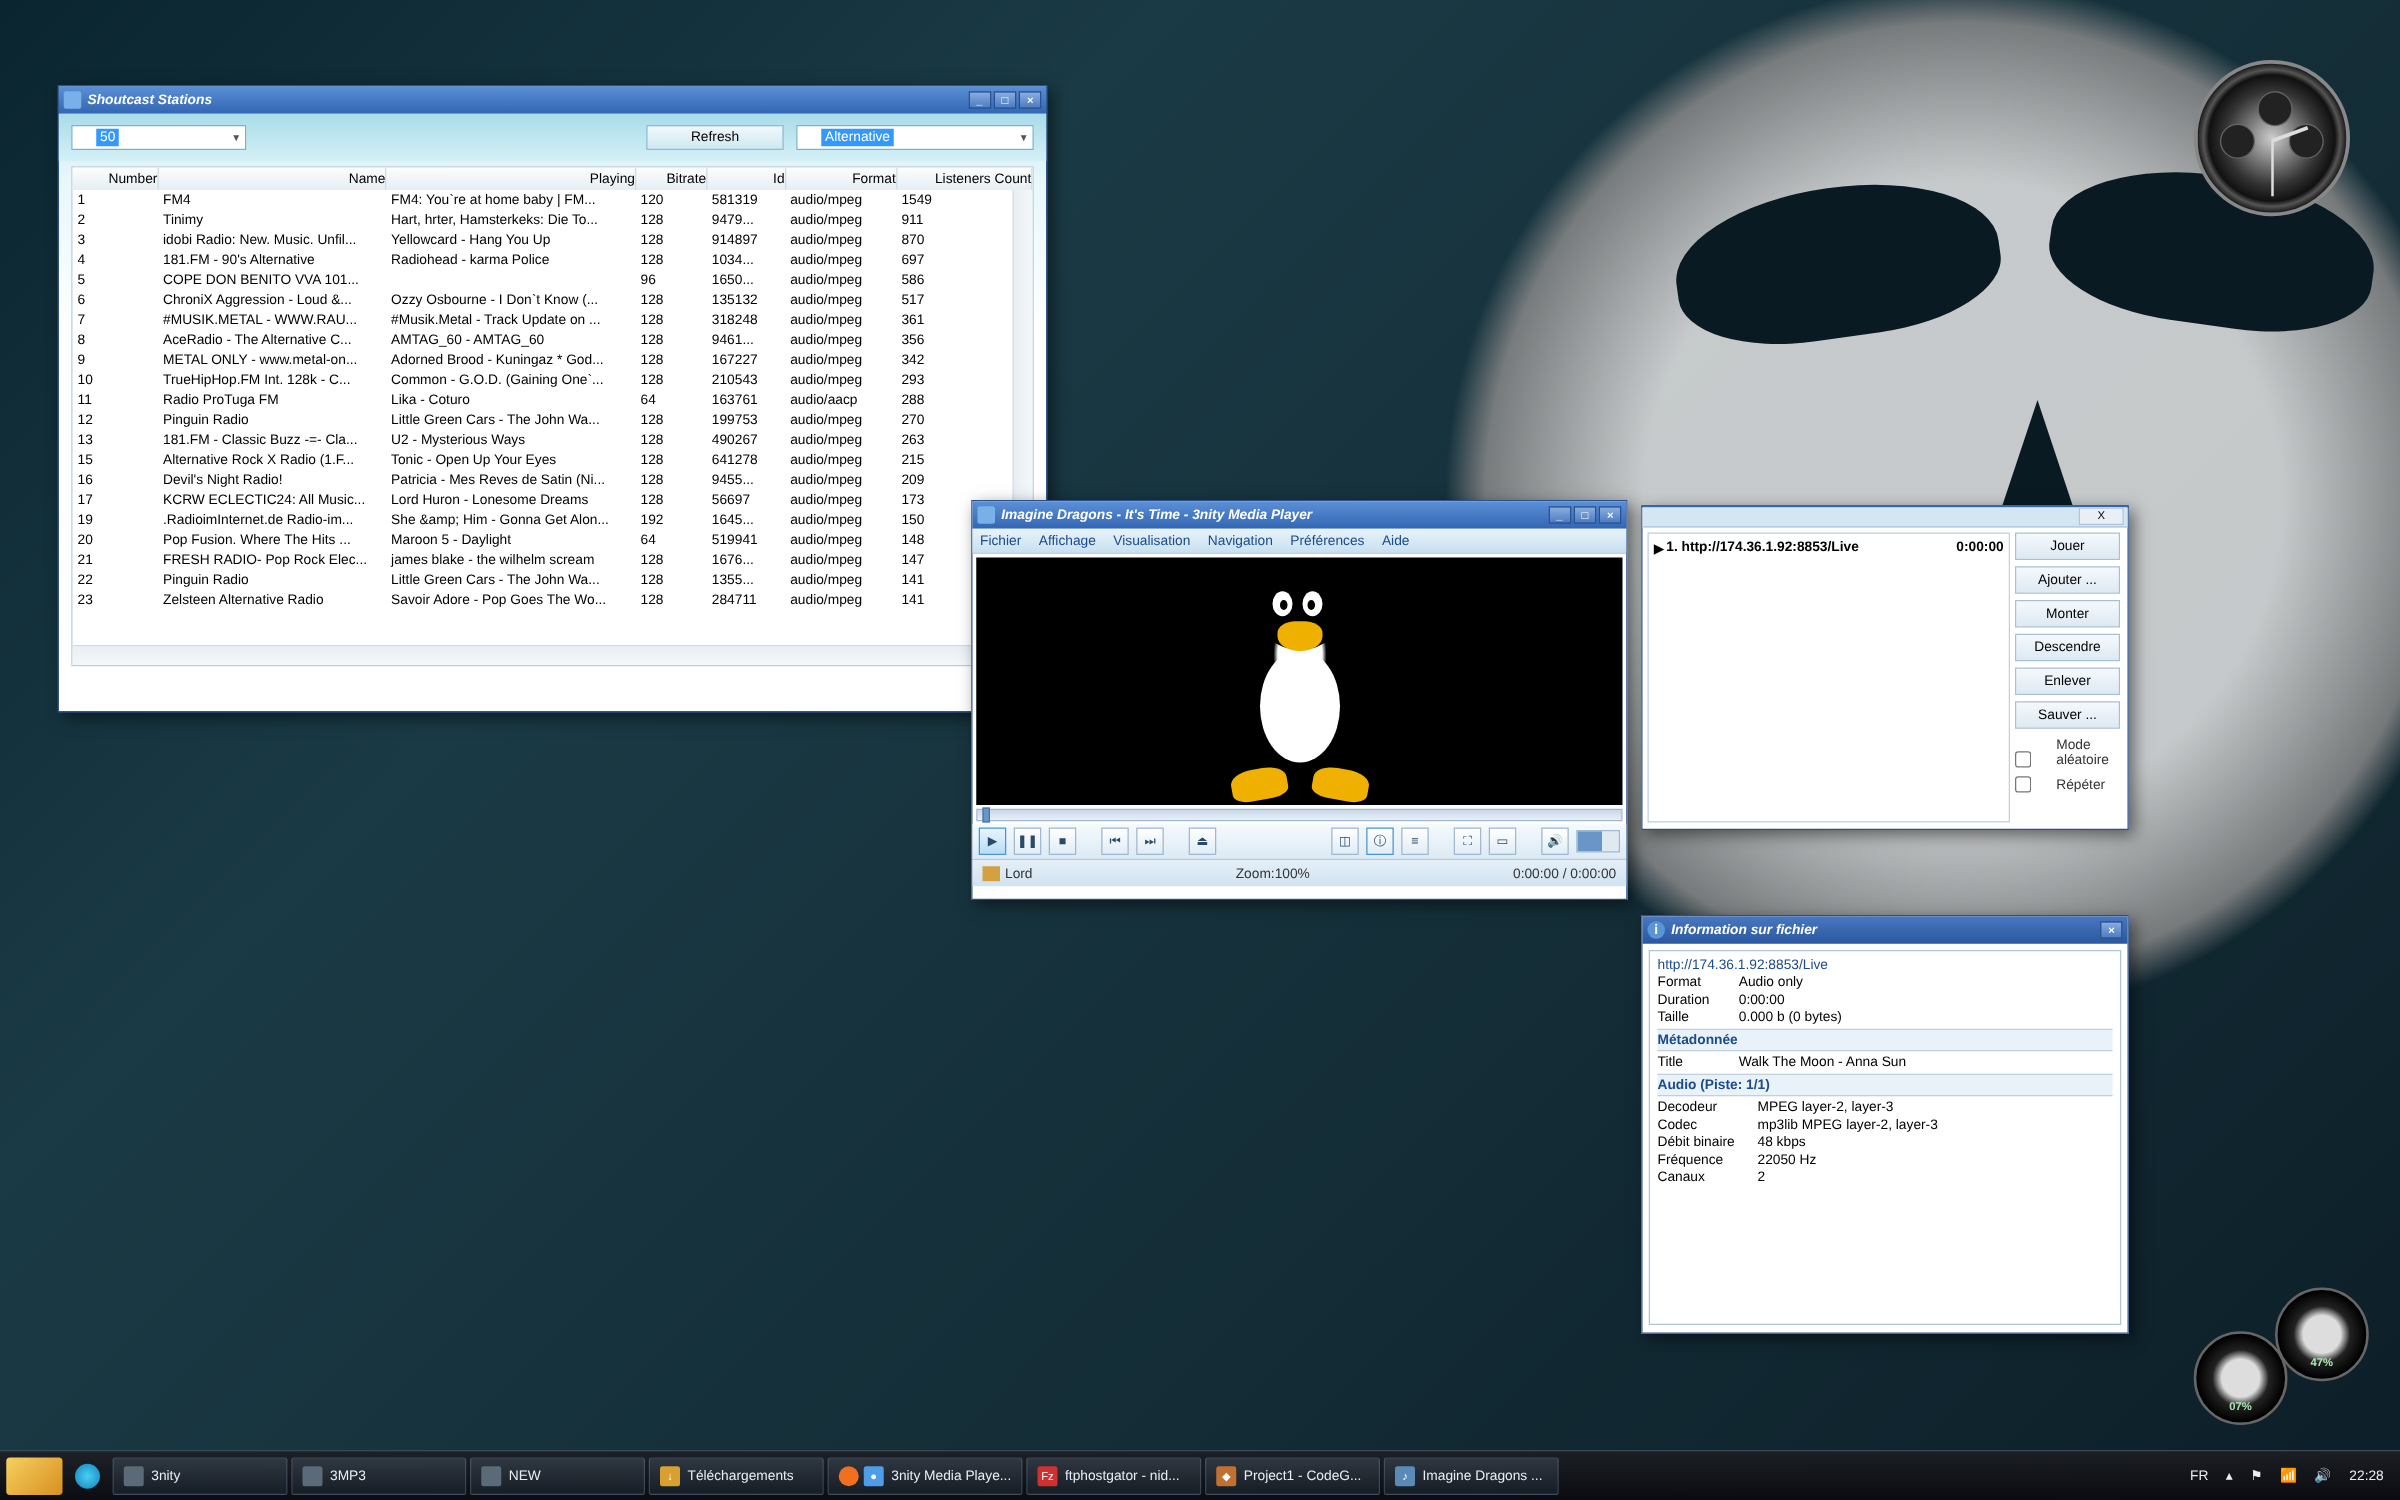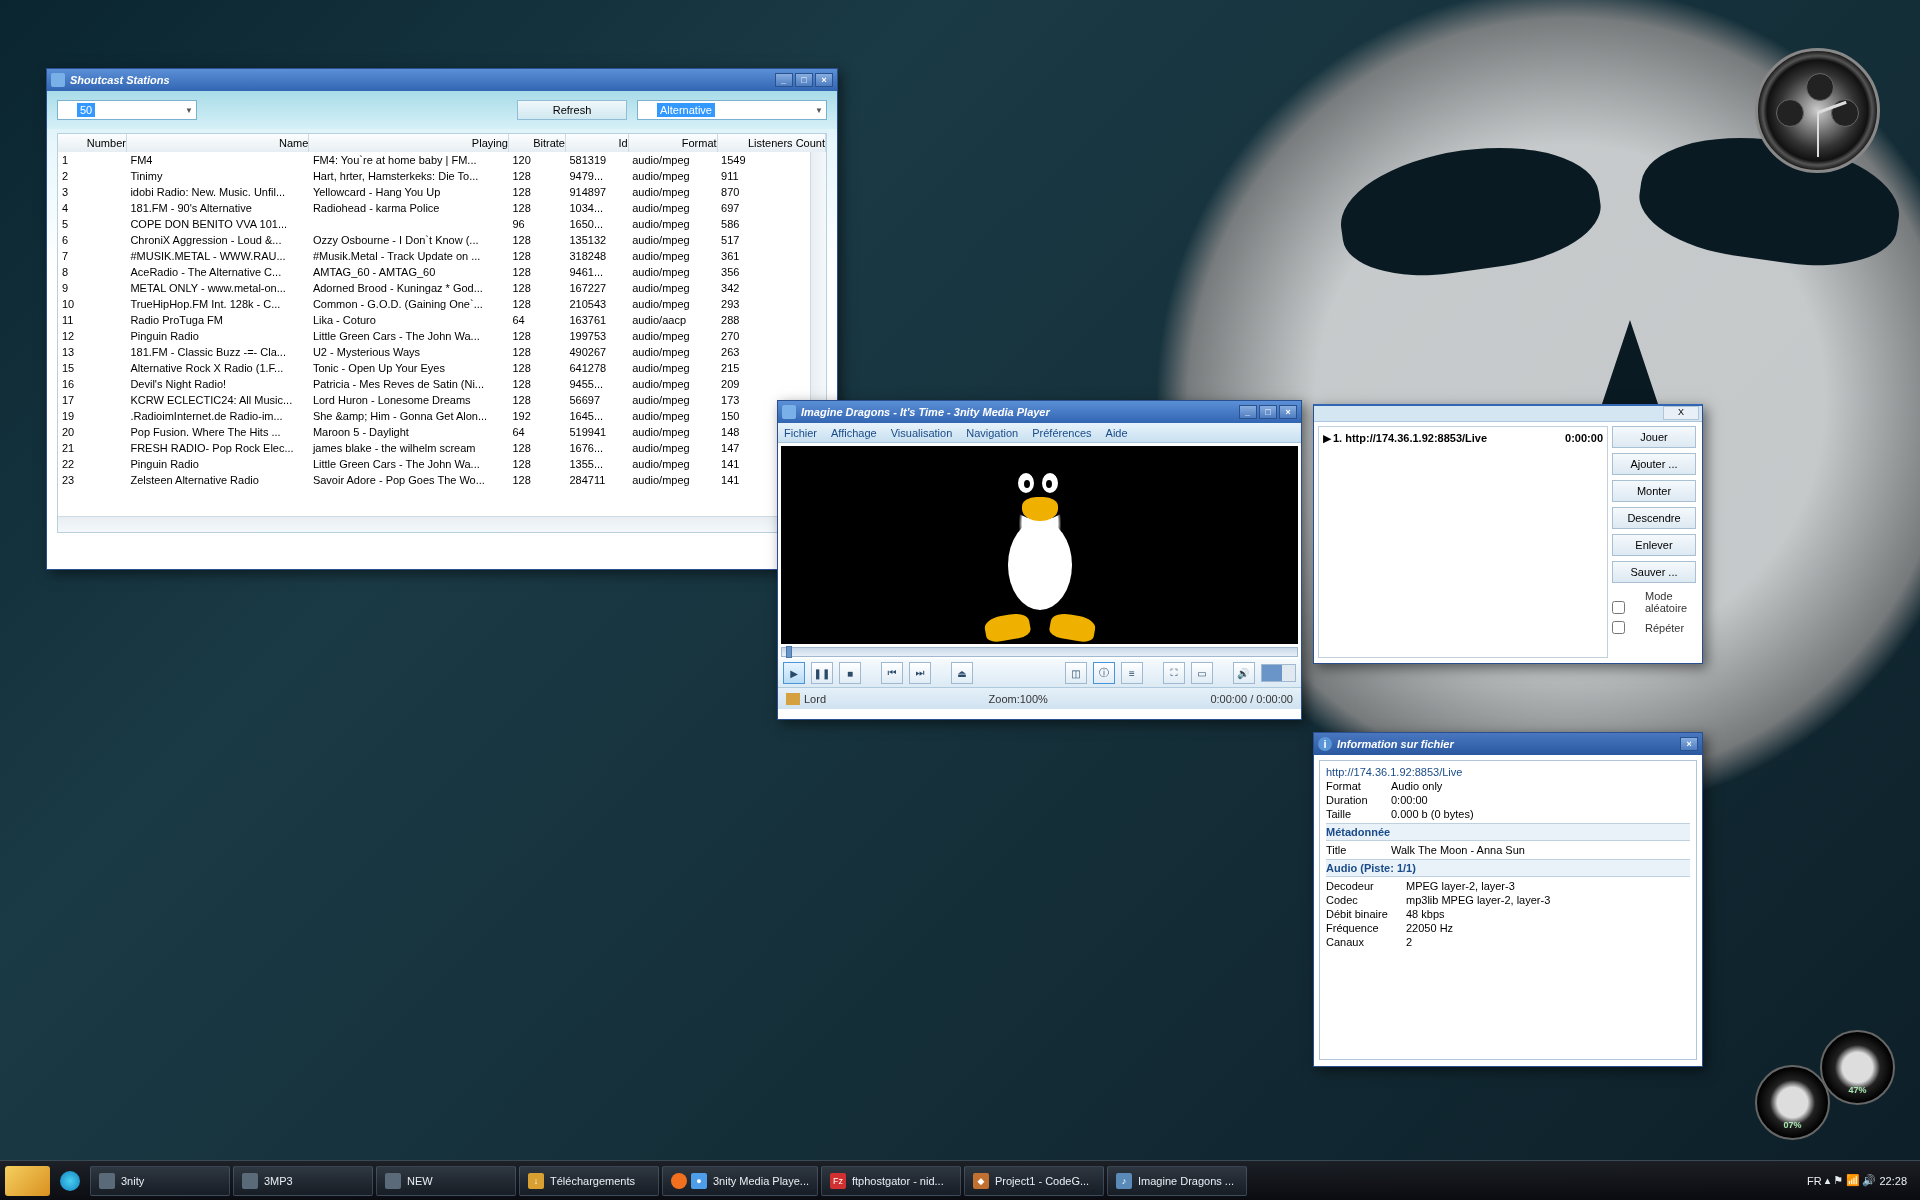--- a/index.html
+++ b/index.html
@@ -101,21 +101,21 @@
 .gauge .label { position: absolute; bottom: 8px; width: 100%; text-align: center; color: #a8e8b0; font-size: 9px; font-weight: bold; }
 .gauge.g1 { right: 90px; bottom: 60px; }
 .gauge.g2 { right: 25px; bottom: 95px; }
 
 
 #taskbar { position: absolute; left: 0; right: 0; bottom: 0; height: 40px; background: linear-gradient(to bottom, rgba(30,30,35,0.85), rgba(10,10,15,0.95)); display: flex; align-items: center; padding: 12px 5px; gap: 3px; border-top: 1px solid #3a4a55; }
 #taskbar .start { width: 45px; height: 30px; background: linear-gradient(135deg, #f5d060, #d89020); border-radius: 3px; }
 #taskbar .pin { width: 34px; height: 30px; display: flex; align-items: center; justify-content: center; }
 #taskbar .task { height: 30px; min-width: 140px; padding: 0 8px; background: linear-gradient(to bottom, rgba(80,95,110,0.4), rgba(30,40,50,0.6)); border: 1px solid rgba(120,150,180,0.3); border-radius: 2px; display: flex; align-items: center; gap: 6px; color: #e8eef3; font-size: 12px; cursor: pointer; }
 #taskbar .task .tico { width: 16px; height: 16px; border-radius: 2px; }
-#taskbar .tray { margin-left: auto; display: flex; align-items: center; gap: 3px; color: #e8eef3; font-size: 12px; padding-right: 8px; }
+#taskbar .tray { margin-left: auto; display: flex; align-items: center; gap: 14px; color: #e8eef3; font-size: 12px; padding-right: 8px; }
 </style>
 </head>
 <body>
 
 <div class="skull-bg"></div>
 <div class="skull-eye-l"></div>
 <div class="skull-eye-r"></div>
 <div class="skull-nose"></div>
 
 <div id="clock">

